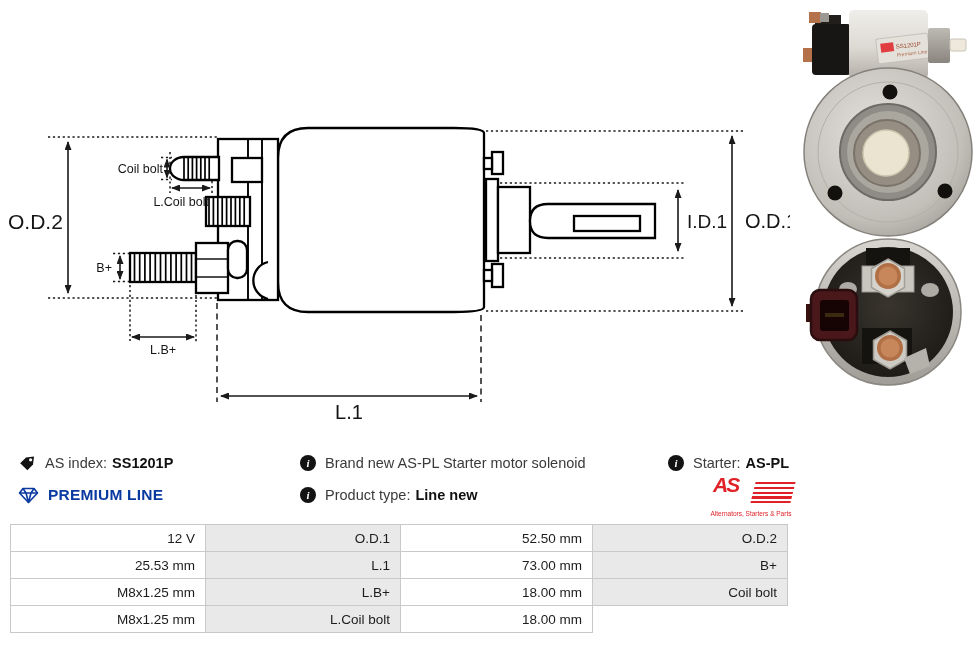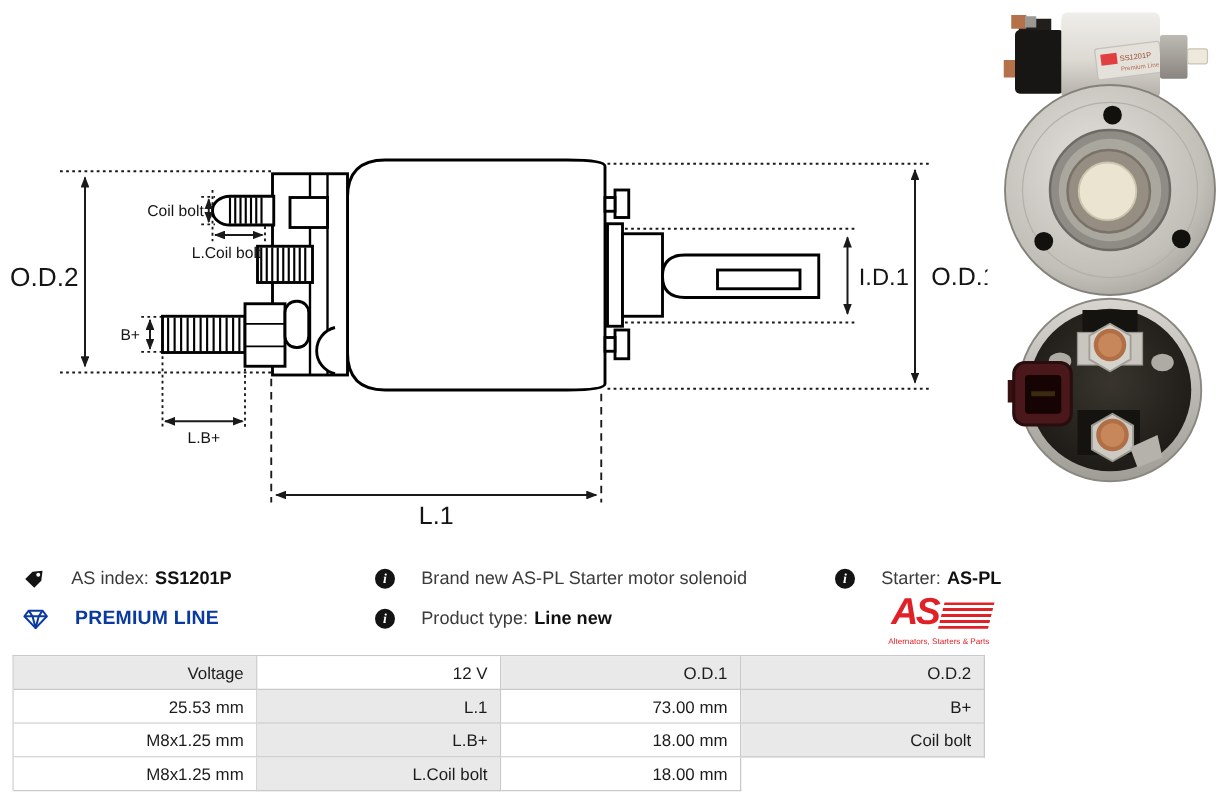--- a/index.html
+++ b/index.html
@@ -1,34 +1,34 @@
 <!DOCTYPE html>
 <html><head>
 <meta charset="utf-8">
 <style>
   html,body{margin:0;padding:0;background:#fff;}
   .page{position:relative;width:976px;height:647px;background:#fff;overflow:hidden;
         font-family:"Liberation Sans",sans-serif;color:#222;}
   .abs{position:absolute;}
 
   
-  .inforow{position:absolute;display:flex;align-items:center;gap:21px;height:20px;}
+  .inforow{position:absolute;display:flex;align-items:center;gap:9px;height:20px;}
   .itxt{font-size:14.5px;color:#3a3a3a;white-space:nowrap;}
   .itxt b{color:#111;margin-left:5px;}
   .premium{font-size:15.5px;font-weight:bold;color:#0a3aa0;letter-spacing:.2px;white-space:nowrap;}
   .info-ic{display:inline-flex;align-items:center;justify-content:center;width:16px;height:16px;
            border-radius:50%;background:#131313;color:#fff;font:bold italic 11px "Liberation Serif",serif;flex:0 0 auto;}
 
   
   .brandlogo{position:absolute;left:705px;top:479px;width:92px;text-align:center;}
   .logomark{position:relative;height:27px;}
   .logostripes{position:absolute;right:4px;top:3px;width:40px;height:21px;
     background:repeating-linear-gradient(180deg,#e02127 0 2.4px,#fff 2.4px 4.8px);
     transform:skewX(-14deg);}
-  .logoAS{position:absolute;left:8px;top:-6px;font-size:30px;font-weight:bold;font-style:italic;
+  .logoAS{position:absolute;left:8px;top:-6px;font-size:21px;font-weight:bold;font-style:italic;
     color:#e02127;letter-spacing:-2px;
     text-shadow:1.5px 0 0 #fff,-1.5px 0 0 #fff,0 1.5px 0 #fff,0 -1.5px 0 #fff;}
   .logocap{margin-top:4px;font-size:6.5px;color:#e02127;white-space:nowrap;}
 
   
   .spec-table{position:absolute;left:10px;top:524px;width:777px;display:grid;
     grid-template-columns:195px 195px 192px 195px;
     border-top:1px solid #c9c9c9;border-left:1px solid #c9c9c9;}
   .cell{height:27px;box-sizing:border-box;border-right:1px solid #c9c9c9;border-bottom:1px solid #c9c9c9;
     display:flex;align-items:center;justify-content:flex-end;padding-right:10px;
@@ -254,23 +254,23 @@
 
   <div class="brandlogo">
     <div class="logomark">
       <div class="logostripes"></div>
       <div class="logoAS">AS</div>
     </div>
     <div class="logocap">Alternators, Starters &amp; Parts</div>
   </div>
 
   <div class="spec-table">
-    <div class="cell lab">Voltage</div>
     <div class="cell val">12 V</div>
     <div class="cell lab">O.D.1</div>
+    <div class="cell val">52.50 mm</div>
 
     <div class="cell lab">O.D.2</div>
     <div class="cell val">25.53 mm</div>
     <div class="cell lab">L.1</div>
     <div class="cell val">73.00 mm</div>
 
     <div class="cell lab">B+</div>
     <div class="cell val">M8x1.25 mm</div>
     <div class="cell lab">L.B+</div>
     <div class="cell val">18.00 mm</div>

